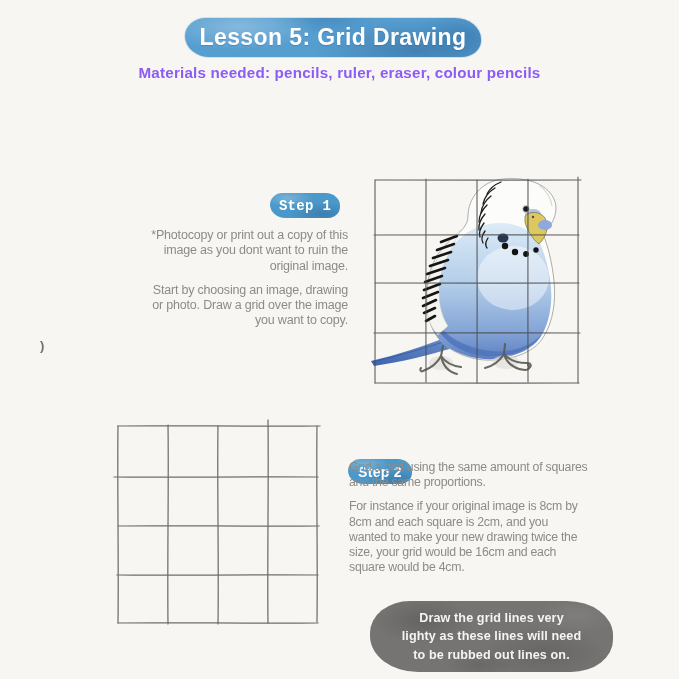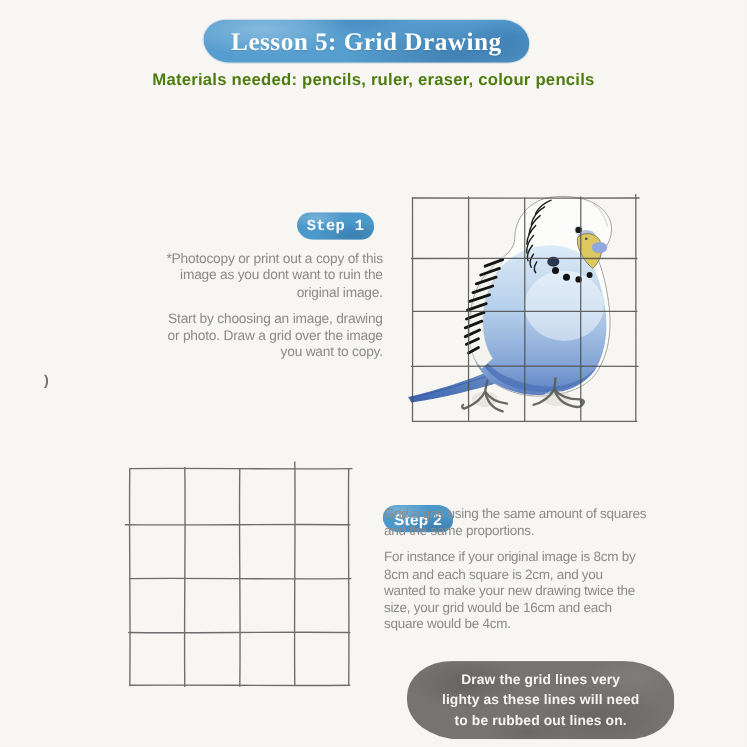--- a/index.html
+++ b/index.html
@@ -20,31 +20,30 @@
     position:absolute;left:185px;top:18px;width:296px;height:39px;
     display:flex;align-items:center;justify-content:center;
     background:
       radial-gradient(120px 36px at 18% 22%, rgba(255,255,255,.28), transparent 65%),
       radial-gradient(150px 46px at 78% 82%, rgba(20,60,110,.30), transparent 68%),
       radial-gradient(90px 30px at 48% 0%, rgba(25,80,140,.22), transparent 60%),
       radial-gradient(70px 40px at 95% 40%, rgba(25,80,140,.25), transparent 70%),
       #569ed0;
     border-radius:26px 32px 24px 30px / 22px 26px 20px 26px;
     box-shadow:0 0 0 1px rgba(70,130,180,.18);
-    font-family:Liberation Serif, serif;
   }
   .title-banner h1{
     margin:0;font-size:23px;font-weight:bold;color:#ffffff;
     letter-spacing:.4px;text-shadow:0 1px 1px rgba(30,70,110,.25);
   }
   
   .materials{
     position:absolute;left:0;top:64px;width:679px;
     text-align:center;font-size:15.2px;font-weight:bold;
-    color:#4d7c0f;letter-spacing:.2px;
+    color:#8b5cf6;letter-spacing:.2px;
   }
   
   .intro{
     position:absolute;left:45px;top:104px;width:588px;
     text-align:center;font-size:12.6px;line-height:1.45;
     color:#908e8c;letter-spacing:-.1px;
   }
   
   .step-badge{
     position:absolute;display:flex;align-items:center;justify-content:center;

